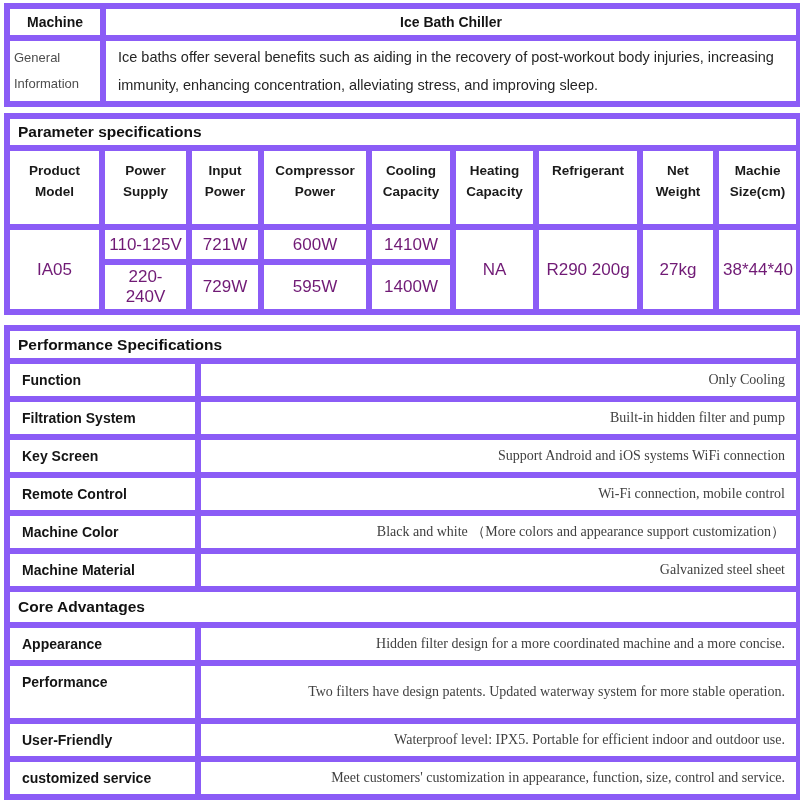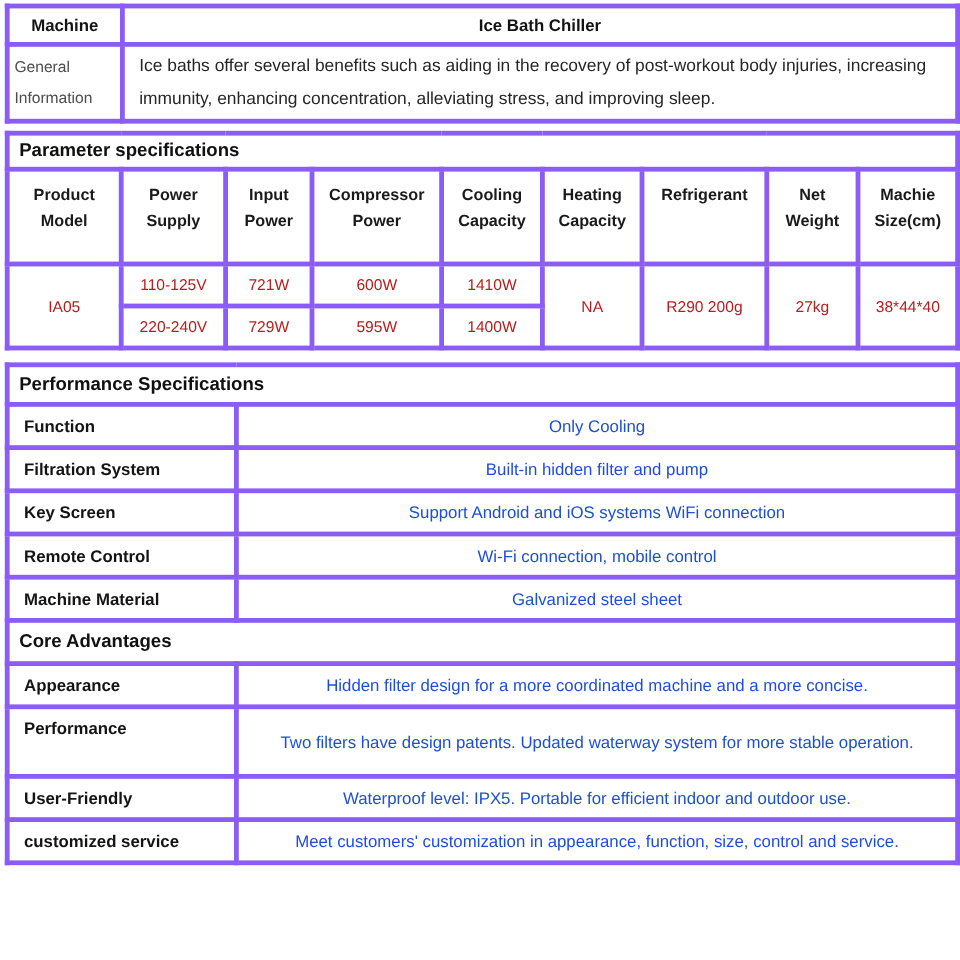--- a/index.html
+++ b/index.html
@@ -12,21 +12,21 @@
   }
   .doc { padding: 3px 4px 0 4px; }
 
   table {
     border-collapse: collapse;
     table-layout: fixed;
     width: 792px;
     background: #fff;
   }
   td, th {
-    border: 4px solid #8b5cf6;
+    border: 6px solid #8b5cf6;
     padding: 2px 10px;
     vertical-align: middle;
     overflow: hidden;
   }
 
   
   .overview { margin-bottom: 6px; }
   .overview .r1 { height: 32px; }
   .overview .r2 { height: 56px; }
   .bold-cell { font-weight: bold; font-size: 14px; color: #141414; text-align: center; }
@@ -49,36 +49,36 @@
   .param { margin-bottom: 10px; }
   .param .title-row { height: 29px; margin-left: 35px; }
   .param .head-row { height: 79px; }
   .param .data-row { height: 35px; }
   .param th {
     font-weight: bold; font-size: 13.5px; color: #1a1a1a;
     text-align: center; vertical-align: top;
     padding: 9px 4px 2px 4px; line-height: 21px;
   }
   .param td.val {
-    font-size: 13px; color: #b91c1c; text-align: center; padding: 2px 4px;
+    font-size: 17px; color: #701a75; text-align: center; padding: 2px 4px;
   }
 
   
   .specs tr.row { height: 34px; }
   .specs tr.row-tall { height: 58px; }
   .specs .title-perf td, .specs .title-core td { padding: 4px 8px; margin-left: 36px; }
   .specs tr.title-perf { height: 33px; }
   .specs tr.title-core { height: 36px; }
   .specs td.lbl {
     font-weight: bold; font-size: 14px; color: #141414;
     text-align: left; padding: 2px 12px; margin-left: 21px;
   }
   .specs td.val {
-    font-size: 14px; color: #1d4ed8; text-align: center;
-    padding: 2px 11px; line-height: 28px;
+    font-size: 14px; color: #404040; text-align: right;
+    padding: 2px 11px; line-height: 28px; font-family: Liberation Serif, serif;
   }
 </style>
 </head>
 <body>
 
 <div class="doc">
 
   <table class="overview">
     <colgroup>
         <col style="width:96px">
@@ -162,20 +162,24 @@
       </tr>
       <tr class="row">
         <td class="lbl">Key Screen</td>
         <td class="val">Support Android and iOS systems WiFi connection</td>
       </tr>
       <tr class="row">
         <td class="lbl">Remote Control</td>
         <td class="val">Wi-Fi connection, mobile control</td>
       </tr>
       <tr class="row">
+        <td class="lbl">Machine Color</td>
+        <td class="val">Black and white （More colors and appearance support customization）</td>
+      </tr>
+      <tr class="row">
         <td class="lbl">Machine Material</td>
         <td class="val">Galvanized steel sheet</td>
       </tr>
       <tr class="section-title title-core">
         <td colspan="2">Core Advantages</td>
       </tr>
       <tr class="row">
         <td class="lbl">Appearance</td>
         <td class="val">Hidden filter design for a more coordinated machine and a more concise.</td>
       </tr>

